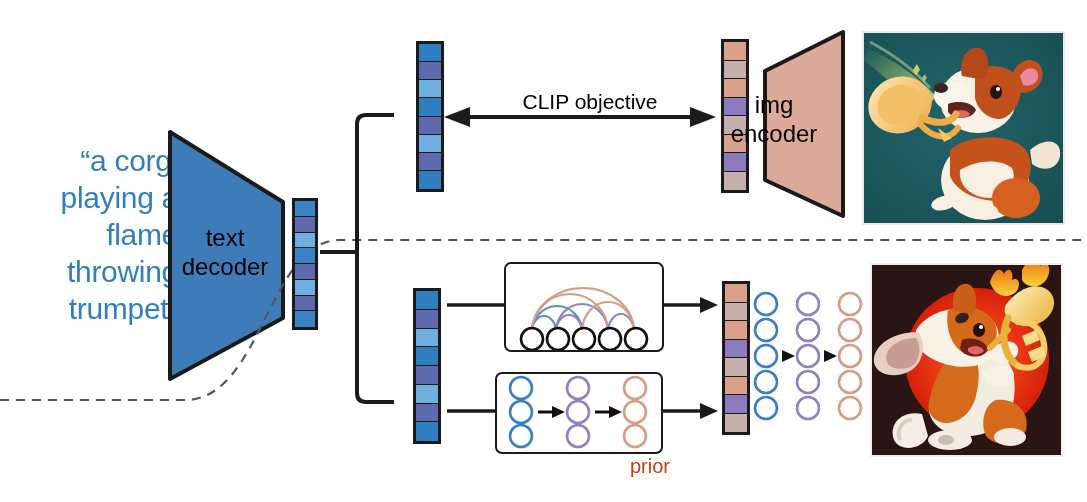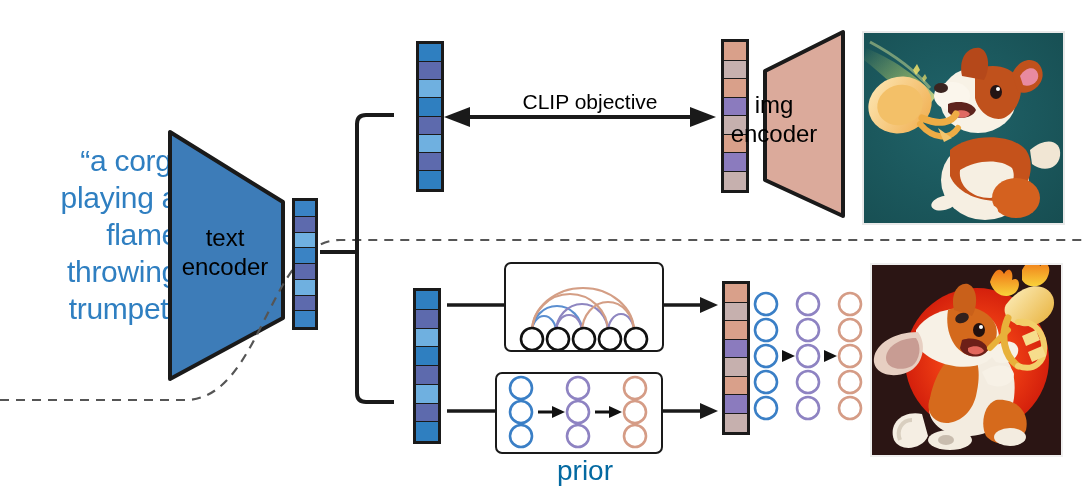--- a/index.html
+++ b/index.html
@@ -45,21 +45,21 @@
   #text-encoder-label { left: 170px; top: 223px; width: 110px; }
   #img-encoder-label  { left: 728px; top: 90px;  width: 92px;  }
 
   
   #clip-objective-label {
     left: 470px; top: 90px; width: 240px;
     text-align: center; font-size: 21px; color: #000;
   }
 
   
-  .caption { font-size: 28px; color: #0369a1; text-align: center; }
+  .caption { font-size: 20px; color: #c2410c; text-align: right; }
   #prior-caption   { left: 500px; top: 455px; width: 170px; }
   #decoder-caption { left: 730px; top: 455px; width: 190px; }
 
   
   .vector {
     display: flex;
     flex-direction: column;
     border: 3px solid #1a1a1a;
     box-sizing: content-box;
     background: #1a1a1a;
@@ -401,21 +401,21 @@
       <div class="cell" style="background: rgb(198, 176, 174); height: 12.5%;"></div>
       <div class="cell" style="background: rgb(217, 160, 138); height: 12.5%;"></div>
       <div class="cell" style="background: rgb(139, 123, 190); height: 12.5%;"></div>
       <div class="cell" style="background: rgb(198, 176, 174); height: 12.5%;"></div>
       <div class="cell" style="background: rgb(217, 160, 138); height: 12.5%;"></div>
       <div class="cell" style="background: rgb(139, 123, 190); height: 12.5%;"></div>
       <div class="cell" style="background: rgb(198, 176, 174); height: 12.5%;"></div>
     </div>
 
   <div class="abs enc-label" id="text-encoder-label">text
-encoder</div>
+decoder</div>
 
   <div class="abs enc-label" id="img-encoder-label">img
 encoder</div>
 
   <div class="abs" id="clip-objective-label">CLIP objective</div>
 
   <div class="abs caption" id="prior-caption">prior</div>
 
 
 </div>

